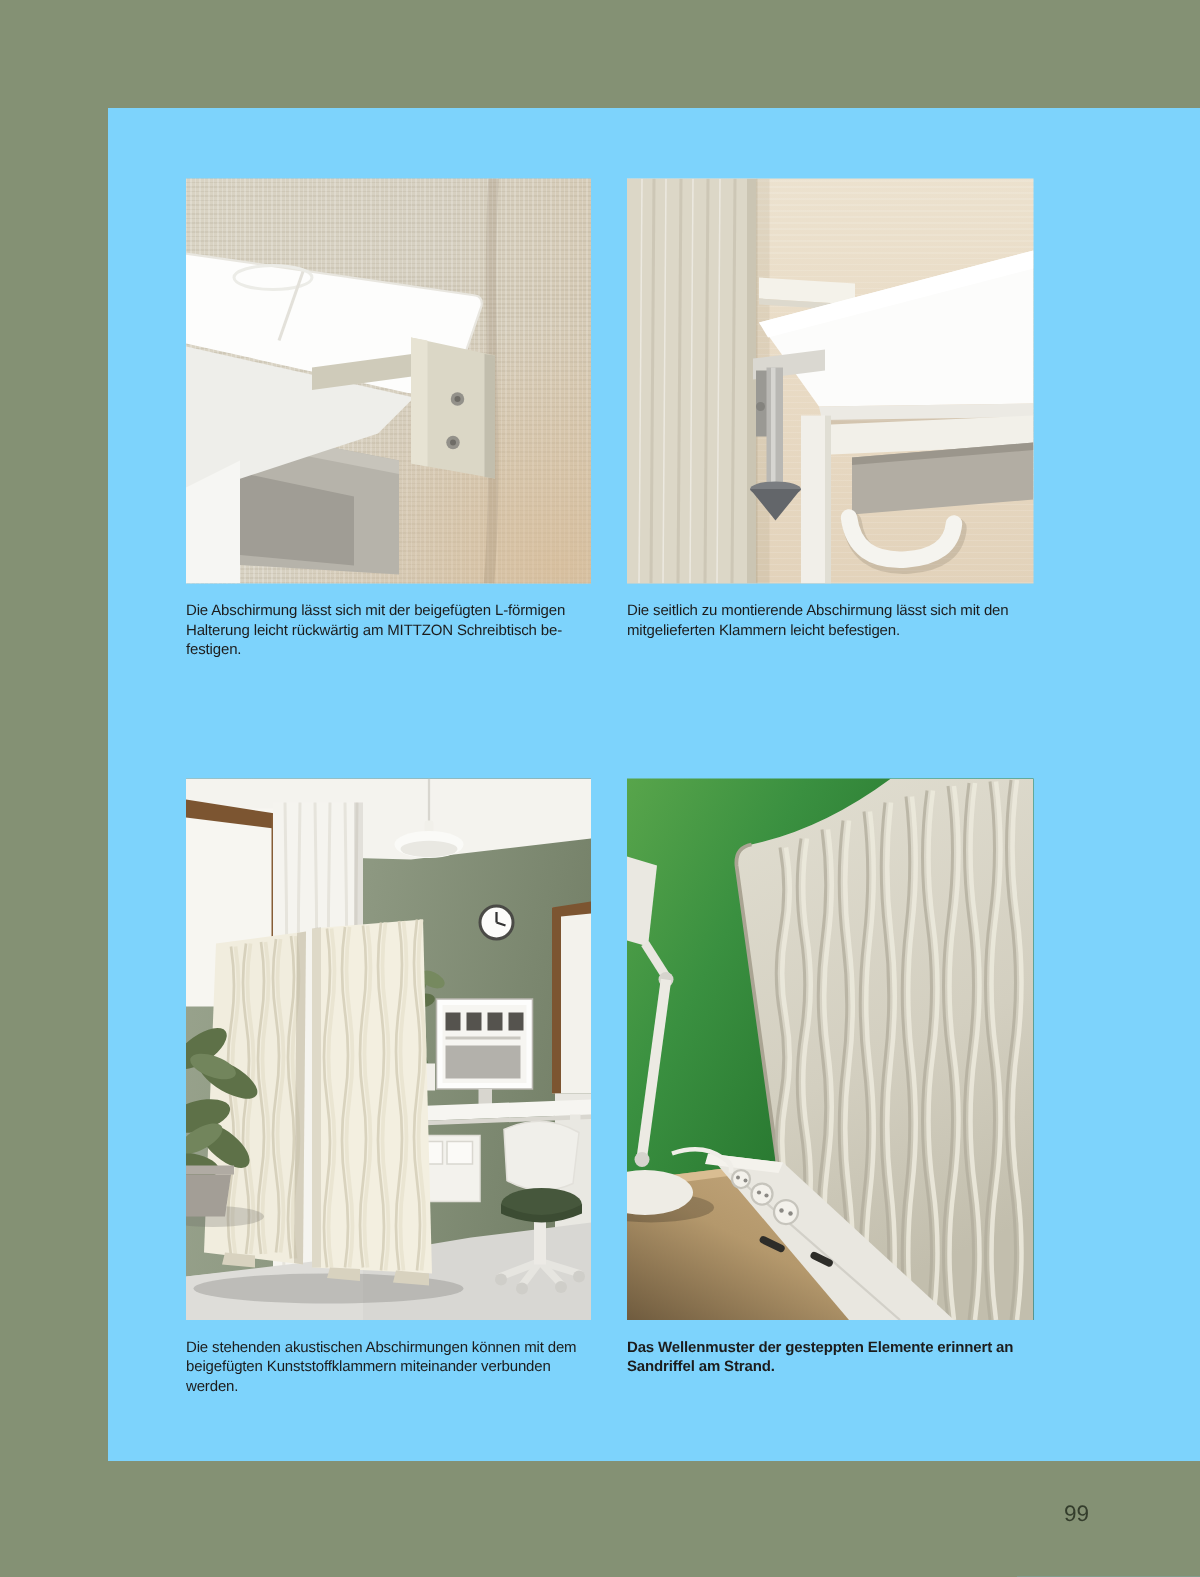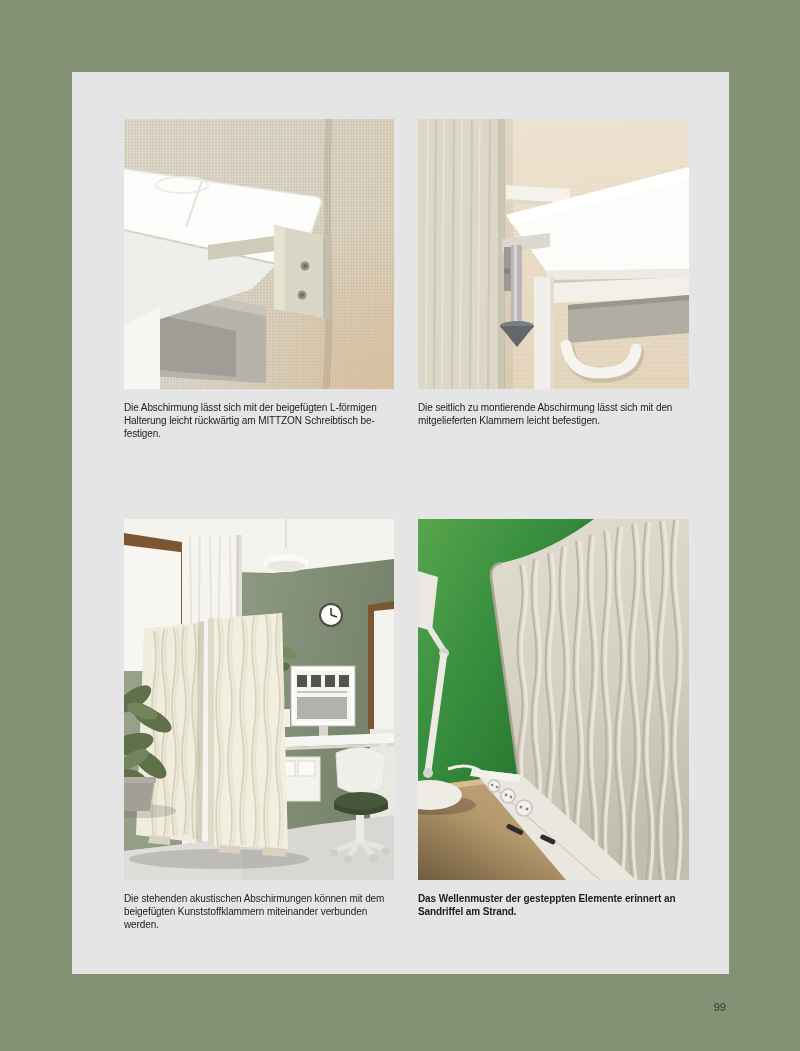--- a/index.html
+++ b/index.html
@@ -1,18 +1,18 @@
 <!DOCTYPE html>
 <html><head>
 <meta charset="utf-8">
 <style>
   html,body{margin:0;padding:0;background:#849174;}
   .canvas{position:relative;width:800px;height:1051px;background:#849174;
           font-family:"Liberation Sans",sans-serif;overflow:hidden;}
-  .sheet{position:absolute;left:72px;top:72px;width:657px;height:902px;background:#e5e5e5;}
+  .sheet{position:absolute;left:72px;top:72px;width:729px;height:902px;background:#7dd3fc;}
   figure.cell{position:absolute;margin:0;padding:0;}
   .c1{left:52px;top:47px;width:270px;}
   .c2{left:346px;top:47px;width:271px;}
   .c3{left:52px;top:447px;width:270px;}
   .c4{left:346px;top:447px;width:271px;font-weight:bold;}
   .photo{position:relative;overflow:hidden;}
   .photo svg{position:absolute;left:0;top:0;display:block;}
   .ph-sq{height:270px;}
   .ph-tall{height:361px;}
   .p1{background:
@@ -20,21 +20,21 @@
       repeating-linear-gradient(90deg, rgba(255,255,255,.20) 0 1px, rgba(0,0,0,0) 1px 3px),
       repeating-linear-gradient(0deg, rgba(150,140,118,.14) 0 1px, rgba(0,0,0,0) 1px 3px),
       linear-gradient(100deg,#d9d3c3 0%,#d6d0c1 55%,#d6c9b2 100%);}
   .p2{background:
       repeating-linear-gradient(0deg, rgba(255,255,255,.12) 0 1px, rgba(0,0,0,0) 1px 4px),
       linear-gradient(175deg,#ece2cf 0%,#e9dbc5 45%,#e2d2ba 100%);}
   .p3{background:linear-gradient(100deg,#9aa48e 0%,#8d9881 40%,#7a866e 78%,#6f7b62 100%);}
   .p4{background:linear-gradient(118deg,#58a54b 0%,#3a9040 26%,#27762f 55%,#185c24 80%,#124c1d 100%);}
   figcaption.caption{margin:12px 0 0 0;font-size:10px;letter-spacing:-0.1px;
       line-height:13px;color:#1c1c1c;white-space:pre;}
-  .pageno{position:absolute;top:1001px;right:74px;font-size:11px;color:#343d2c;}
+  .pageno{position:absolute;top:1001px;right:74px;font-size:15px;color:#343d2c;}
 </style>
 </head>
 <body>
 
 <div class="canvas">
   <div class="sheet">
 
     <figure class="cell c1">
       <div class="photo ph-sq p1">
         <svg width="270" height="270" viewBox="0 0 270 270">

